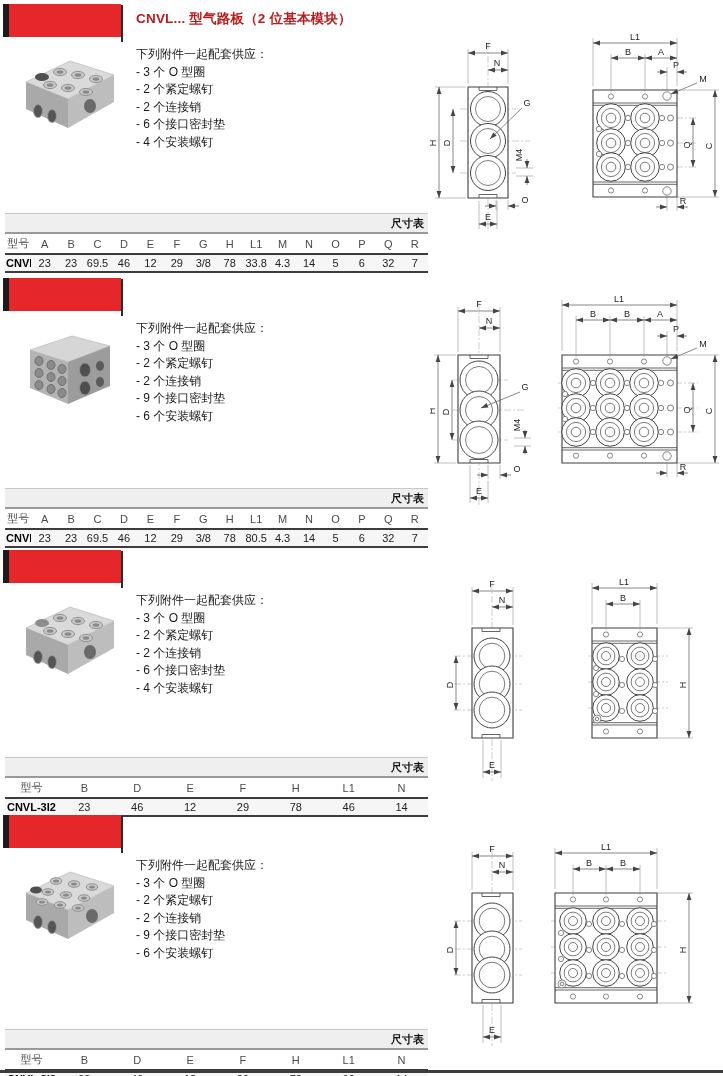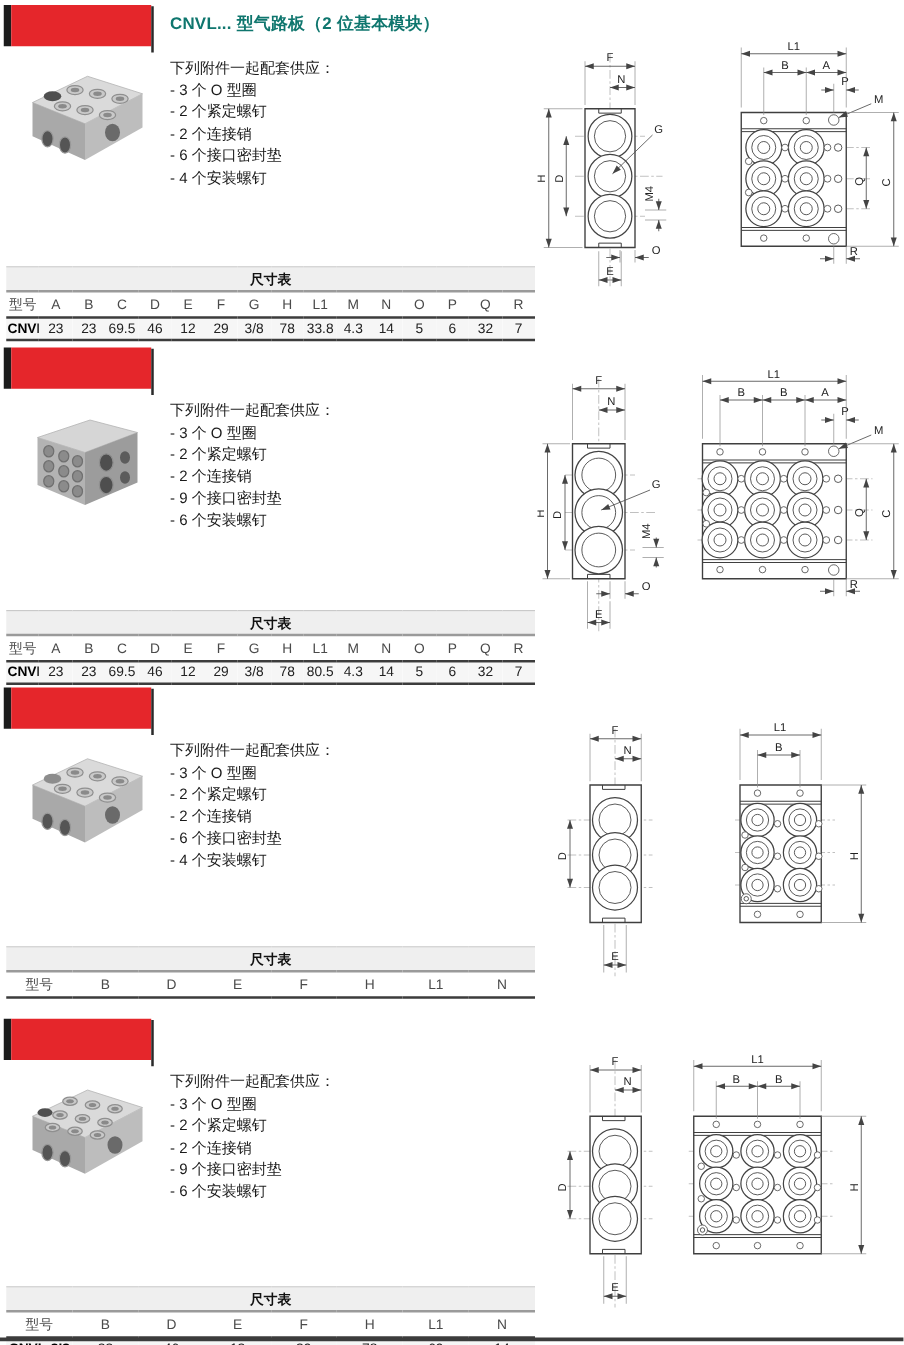--- a/index.html
+++ b/index.html
@@ -2,29 +2,29 @@
 <html><head>
 <meta charset="utf-8">
 <style>
   html,body{margin:0;padding:0;background:#fff}
   #page{position:relative;width:723px;height:1076px;background:#fff;overflow:hidden;
         font-family:"Liberation Sans","DejaVu Sans",sans-serif;color:#1a1a1a}
   .section{position:absolute;left:0;width:723px}
   .banner-tab{position:absolute;left:3px;top:4px;width:6px;height:33px;background:#1c1c1c}
   .banner-red{position:absolute;left:9px;top:4px;width:112px;height:33px}
   .banner-divider{position:absolute;left:121px;top:5px;width:2px;height:37px;background:#2a2a2a}
-  .sec-title{position:absolute;left:136px;top:10px;font-size:13.5px;font-weight:bold;color:#0f766e;letter-spacing:.2px;white-space:nowrap}
+  .sec-title{position:absolute;left:136px;top:10px;font-size:13.5px;font-weight:bold;color:#b91c1c;letter-spacing:.2px;white-space:nowrap}
   .photo{position:absolute;left:18px;top:50px}
   .acc{position:absolute;left:136px;top:46px;font-size:12px;color:#1a1a1a;line-height:17.5px}
   .acc .item{display:block}
   .drawing{position:absolute;left:430px}
   .size-table{position:absolute;left:5px;width:423px;border-collapse:collapse;table-layout:fixed;
               font-size:11px;color:#222;border-top:1px solid #c9c9c9}
   .size-table td{padding:1px 2px;text-align:center;overflow:hidden;white-space:nowrap}
-  .size-table tr.lbl td{text-align:center;font-weight:bold;color:#111;background:#efefef;
+  .size-table tr.lbl td{text-align:right;font-weight:bold;color:#111;background:#efefef;
                         border-bottom:2px solid #9a9a9a;padding:2px 4px 1px}
   .size-table tr.hdr td{color:#4a4a4a;border-bottom:2px solid #3c3c3c;padding:2px 1px}
   .size-table tr.dat td{background:#f6f6f6;border-bottom:2px solid #3c3c3c;padding:2px 1px}
   .size-table td.model{text-align:center;width:60px;padding-left:4px}
   .size-table tr.dat td.model{font-weight:bold;color:#000}
   .bottom-rule{position:absolute;left:0;top:1070px;width:723px;height:3px;background:#3c3c3c}
   
   .ol{stroke:#3f3f3f;stroke-width:1.1;fill:#fff}
   .ol2{stroke:#3f3f3f;stroke-width:.8;fill:none}
   .xl{stroke:#8a8a8a;stroke-width:.55;fill:none}
@@ -612,20 +612,30 @@
       <tr class="hdr">
         <td class="model">型号</td>
         <td>B</td>
         <td>D</td>
         <td>E</td>
         <td>F</td>
         <td>H</td>
         <td>L1</td>
         <td>N</td>
       </tr>
+      <tr class="dat">
+        <td class="model">CNVL-3I2</td>
+        <td>23</td>
+        <td>46</td>
+        <td>12</td>
+        <td>29</td>
+        <td>78</td>
+        <td>46</td>
+        <td>14</td>
+      </tr>
     </tbody>
       </table>
   </div>
 
   <div class="section" style="top:811px;height:265px">
     <div class="banner-tab" style="background: rgb(28, 28, 28);"></div>
     <div class="banner-red" style="background: rgb(229, 38, 43);"></div>
     <div class="banner-divider"></div>
 
     <svg class="photo" width="100" height="88" viewBox="0 0 100 88">

